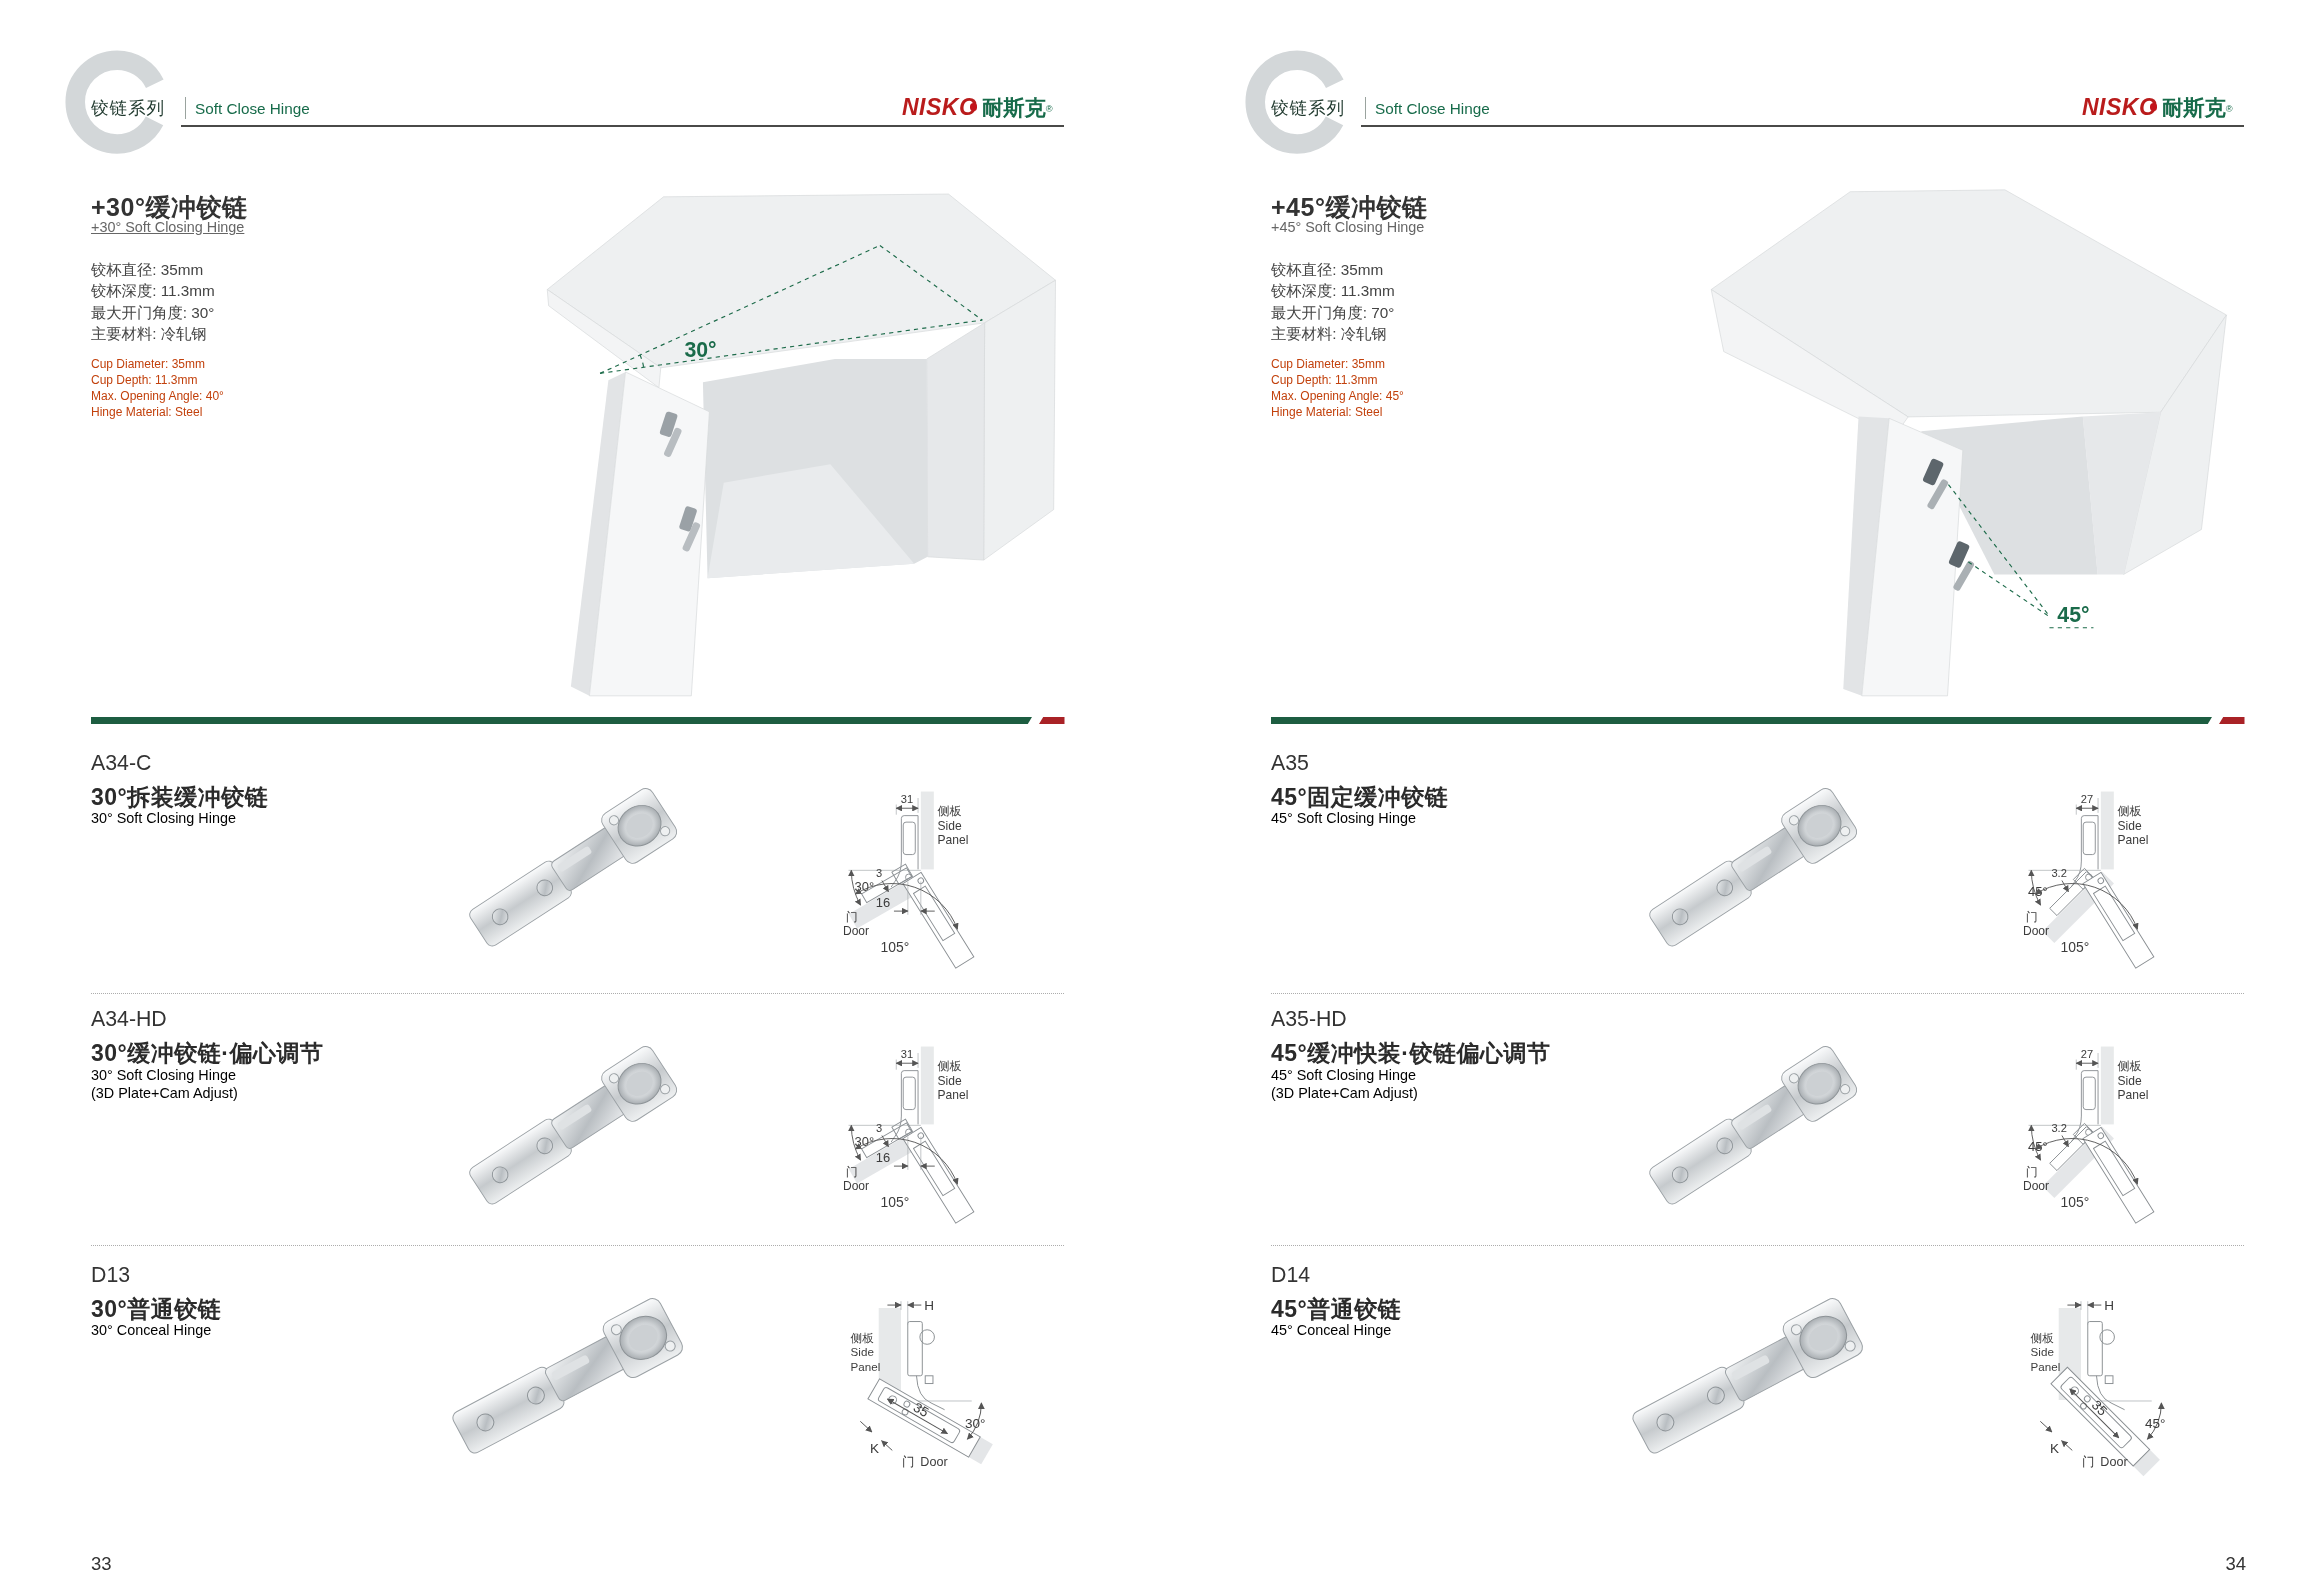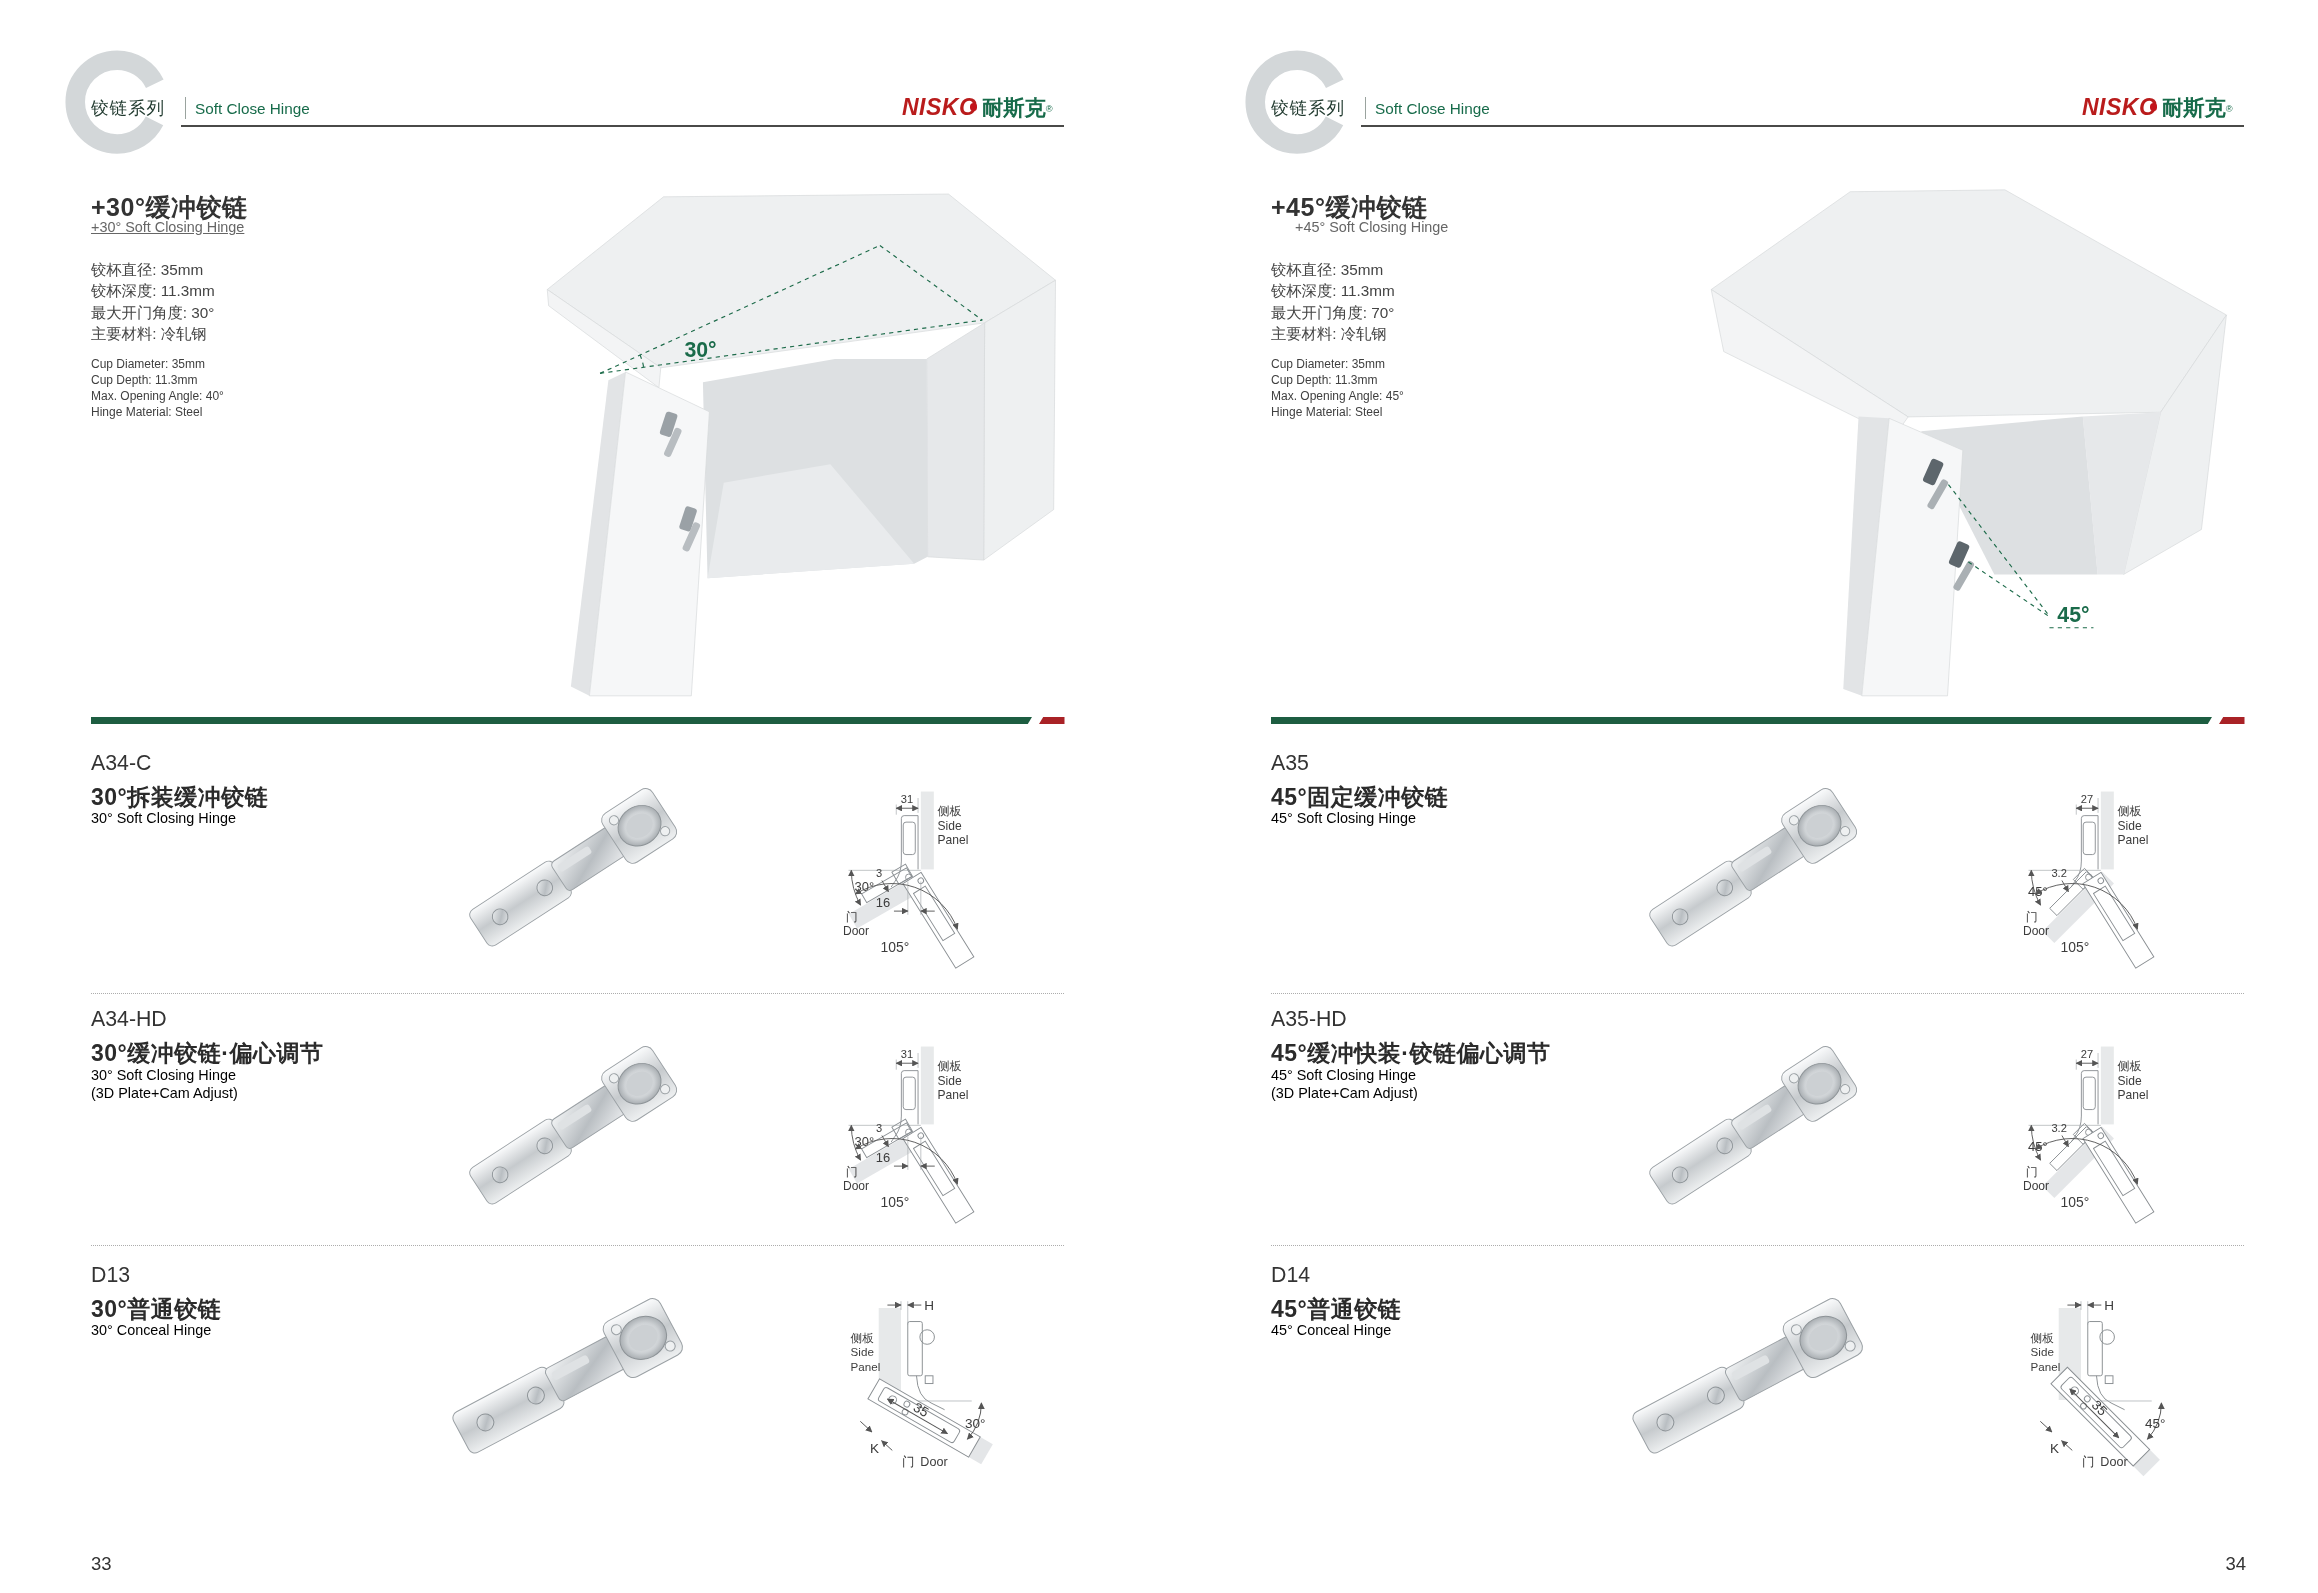--- a/index.html
+++ b/index.html
@@ -14,21 +14,21 @@
   .hdr-line{height:1.9px;background:#4a4a48;}
   .logo{white-space:nowrap;}
   .logo-en{font-size:23px;font-weight:bold;color:#b91c1c;letter-spacing:0.5px;font-style:italic;text-align:right;}
   .logo-cn{font-size:21.3px;font-weight:bold;color:#176b4a;margin-left:4.6px;}
   .logo-reg{font-size:9.3px;color:#176b4a;vertical-align:super;}
   .logo-dot{position:absolute;width:7.4px;height:7.4px;border-radius:50%;background:#c3151c;}
   
   .hero-title{font-size:25px;font-weight:bold;color:#333;letter-spacing:0.5px;}
   .hero-sub{font-size:14.4px;color:#666;}
   .spec-cn div{font-size:15.3px;color:#444;line-height:21.3px;}
-  .spec-en div{font-size:12px;color:#404040;line-height:16px;}
+  .spec-en div{font-size:12px;color:#c2410c;line-height:16px;}
   
   .bar-green{height:7px;background:#1d5d41;clip-path:polygon(0 0,100% 0,calc(100% - 4.2px) 100%,0 100%);}
   .bar-red{height:7px;background:#a92226;clip-path:polygon(4.2px 0,100% 0,100% 100%,0 100%);}
   .dotted{border-top:1.4px dotted #adadad;height:0;}
   
   .p-code{font-size:21.3px;color:#333;}
   .p-name{font-size:23px;font-weight:bold;color:#2b2b2b;letter-spacing:0.5px;}
   .p-en{font-size:14.4px;color:#000000;}
   .pagenum{font-size:18.5px;color:#333;margin-top:18px;}
   
@@ -331,21 +331,21 @@
 
     <div class="abs hdr-cn" style="left:91px;top:87px;">铰链系列</div>
     <div class="abs hdr-sep" style="left:185px;top:88px;"></div>
     <div class="abs hdr-en" style="left:195px;top:91px;">Soft Close Hinge</div>
     <div class="abs logo" style="left:902px;top:84px;">
       <span class="logo-en">NISKO</span><span class="logo-dot" style="left:68px;top:10.2px;"></span><span class="logo-cn">耐斯克</span><span class="logo-reg">®</span>
     </div>
     <div class="abs hdr-line" style="left:181px;top:116px;width:883px;"></div>
 
     <div class="abs hero-title" style="left:91px;top:182px;">+45°缓冲铰链</div>
-    <div class="abs hero-sub" style="left:91px;top:210px;margin-left:24px;">+45° Soft Closing Hinge</div>
+    <div class="abs hero-sub" style="left:91px;top:210px;">+45° Soft Closing Hinge</div>
     <div class="abs spec-cn" style="left:91px;top:250px;">
       <div>铰杯直径: 35mm</div>
       <div>铰杯深度: 11.3mm</div>
       <div>最大开门角度: 70°</div>
       <div>主要材料: 冷轧钢</div>
     </div>
     <div class="abs spec-en" style="left:91px;top:347px;">
       <div>Cup Diameter: 35mm</div>
       <div>Cup Depth: 11.3mm</div>
       <div>Max. Opening Angle: 45°</div>

